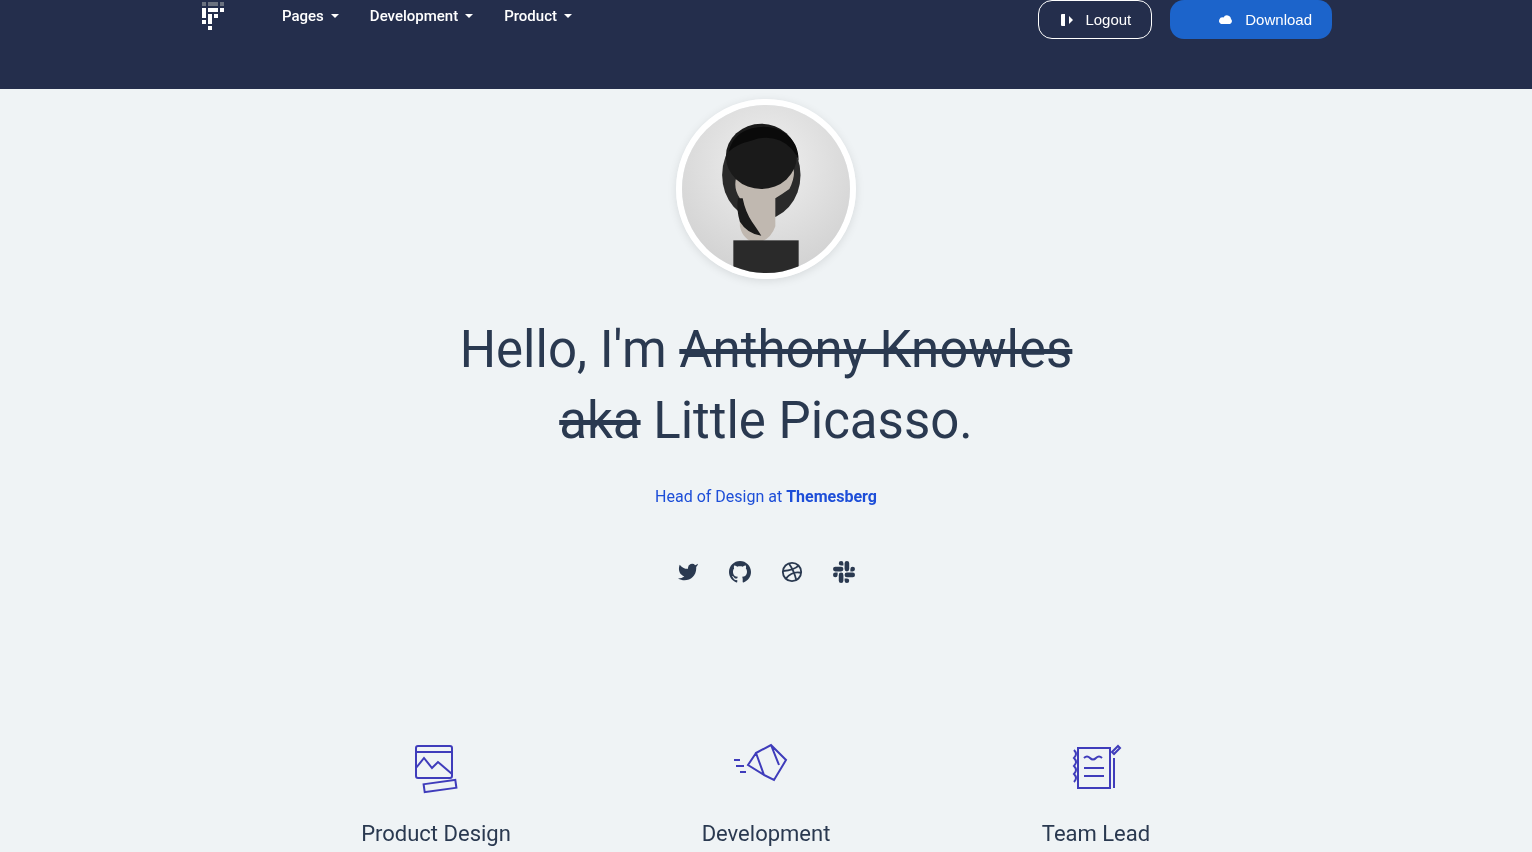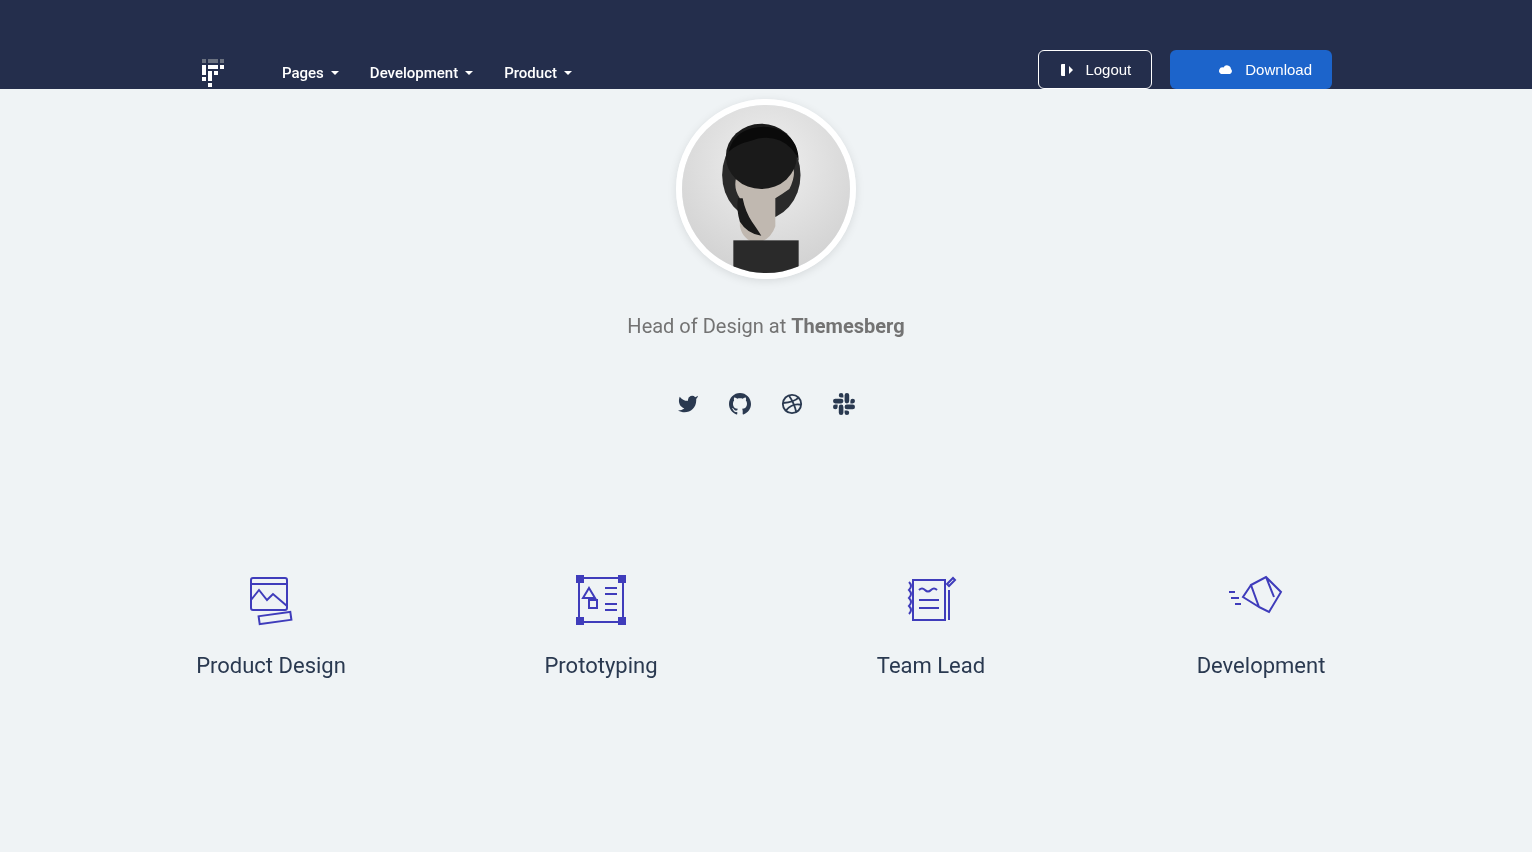--- a/index.html
+++ b/index.html
@@ -1,36 +1,36 @@
 <!DOCTYPE html>
 <html><head>
 <meta charset="utf-8">
 <style>
 * { margin: 0; padding: 0; box-sizing: border-box; }
 body { font-family: -apple-system, BlinkMacSystemFont, "Segoe UI", Roboto, sans-serif; background: #eff3f5; color: #2a3950; }
 
 
-.navbar { background: #242e4c; height: 89px; display: flex; align-items: flex-end; padding: 0 200px; justify-content: space-between; }
+.navbar { background: #242e4c; height: 89px; display: flex; align-items: flex-start; padding: 0 200px; justify-content: space-between; }
 .nav-left { display: flex; align-items: center; gap: 50px; }
 .logo { width: 32px; height: 32px; display: flex; align-items: center; }
 .nav-links { display: flex; gap: 30px; }
 .nav-link { color: #fff; font-size: 15px; font-weight: 500; display: flex; align-items: center; gap: 6px; cursor: pointer; }
 .nav-right { display: flex; gap: 18px; }
-.btn { padding: 10px 20px; border-radius: 6px; font-size: 15px; font-weight: 500; display: flex; align-items: center; gap: 10px; cursor: pointer; border: none; }
+.btn { padding: 10px 20px; border-radius: 14px; font-size: 15px; font-weight: 500; display: flex; align-items: center; gap: 10px; cursor: pointer; border: none; }
 .btn-outline { background: transparent; color: #fff; border: 1px solid #fff; }
 .btn-primary { background: #1c64cb; color: #fff; padding-left: 47px; }
 
 
 .hero { padding: 10px 0 60px; text-align: center; }
 .avatar-wrap { display: flex; justify-content: center; margin-bottom: 35px; }
 .avatar { width: 180px; height: 180px; border-radius: 50%; border: 6px solid #fff; overflow: hidden; box-shadow: 0 2px 10px rgba(0,0,0,0.1); }
 .avatar svg { width: 100%; height: 100%; display: block; }
 .hero-title { font-size: 51px; font-weight: 400; color: #2a3950; line-height: 1.4; max-width: 900px; margin: 0 auto 30px; }
 .strike { text-decoration: line-through; }
-.subtitle { font-size: 20px; color: #737373; margin-bottom: 55px; }
+.subtitle { font-size: 16px; color: #1d4ed8; margin-bottom: 55px; }
 .subtitle b { font-weight: 700; }
 .social { display: flex; justify-content: center; gap: 30px; }
 .social-icon { width: 22px; height: 22px; cursor: pointer; color: #2a3950; }
 
 
 .features { display: flex; justify-content: center; gap: 130px; padding: 90px 0 40px; }
 .feature { text-align: center; width: 200px; }
 .feature-icon { height: 70px; display: flex; align-items: center; justify-content: center; margin-bottom: 18px; }
 .feature-title { font-size: 22px; font-weight: 400; color: #2a3950; }
 
@@ -105,20 +105,24 @@
           <rect width="180" height="180" fill="url(#g)"></rect>
           <ellipse cx="85" cy="75" rx="42" ry="48" fill="#2a2a2a"></ellipse>
           <path d="M70 60 Q80 50 95 55 Q110 45 115 60 Q125 70 115 90 Q108 95 100 100 L100 130 Q95 145 80 148 Q65 145 62 130 L62 100 Q55 90 58 78 Q60 65 70 60" fill="#c0b8b0"></path>
           <path d="M65 100 Q68 115 75 125 Q82 135 85 140 Q70 138 62 125 Q58 112 60 100 Z" fill="#1a1a1a"></path>
           <ellipse cx="85" cy="55" rx="38" ry="35" fill="#1a1a1a"></ellipse>
           <path d="M50 50 Q55 30 75 25 Q95 20 110 30 Q125 40 125 60 Q120 45 105 38 Q90 32 75 38 Q58 42 50 50" fill="#0a0a0a"></path>
           <rect x="55" y="145" width="70" height="35" fill="#2a2a2a"></rect>
         </svg>
     </div>
   </div>
+  <h1 class="hero-title">
+    <span>Hello, I'm </span><span class="strike">Anthony Knowles</span><br>
+    <span class="strike">aka</span><span> Little Picasso.</span>
+  </h1>
   <p class="subtitle">
     <span>Head of Design at </span><b>Themesberg</b>
   </p>
   <div class="social">
     <svg class="social-icon" viewBox="0 0 24 24" fill="#2a3950">
         <path d="M23 3a10.9 10.9 0 01-3.14 1.53 4.48 4.48 0 00-7.86 3v1A10.66 10.66 0 013 4s-4 9 5 13a11.64 11.64 0 01-7 2c9 5 20 0 20-11.5a4.5 4.5 0 00-.08-.83A7.72 7.72 0 0023 3z"></path>
       </svg>
     <svg class="social-icon" viewBox="0 0 24 24" fill="#2a3950">
         <path d="M12 0C5.37 0 0 5.37 0 12c0 5.3 3.438 9.8 8.205 11.385.6.113.82-.258.82-.577 0-.285-.01-1.04-.015-2.04-3.338.724-4.042-1.61-4.042-1.61-.546-1.385-1.335-1.755-1.335-1.755-1.087-.744.084-.729.084-.729 1.205.084 1.838 1.236 1.838 1.236 1.07 1.835 2.809 1.305 3.495.998.108-.776.417-1.305.76-1.605-2.665-.3-5.466-1.332-5.466-5.93 0-1.31.465-2.38 1.235-3.22-.135-.303-.54-1.523.105-3.176 0 0 1.005-.322 3.3 1.23.96-.267 1.98-.399 3-.405 1.02.006 2.04.138 3 .405 2.28-1.552 3.285-1.23 3.285-1.23.645 1.653.24 2.873.12 3.176.765.84 1.23 1.91 1.23 3.22 0 4.61-2.805 5.625-5.475 5.92.42.36.81 1.096.81 2.22 0 1.606-.015 2.896-.015 3.286 0 .315.21.69.825.57C20.565 21.795 24 17.295 24 12c0-6.63-5.37-12-12-12"></path>
       </svg>
@@ -138,41 +142,28 @@
       <svg width="60" height="60" viewBox="0 0 60 60" fill="none" stroke="#3f3cbb" stroke-width="2">
           <rect x="10" y="8" width="36" height="32" rx="2"></rect>
           <path d="M10 14h36M10 30l8-10 8 10 6-6 14 12"></path>
           <rect x="18" y="44" width="32" height="8" transform="rotate(-8 34 48)"></rect>
         </svg>
     </div>
     <div class="feature-title">Product Design</div>
   </div>
   <div class="feature">
     <div class="feature-icon">
-      <svg width="60" height="60" viewBox="0 0 60 60" fill="none" stroke="#3f3cbb" stroke-width="2">
-          <rect x="8" y="8" width="44" height="44"></rect>
-          <rect x="6" y="6" width="6" height="6" fill="#3f3cbb"></rect>
-          <rect x="48" y="6" width="6" height="6" fill="#3f3cbb"></rect>
-          <rect x="6" y="48" width="6" height="6" fill="#3f3cbb"></rect>
-          <rect x="48" y="48" width="6" height="6" fill="#3f3cbb"></rect>
-          <path d="M18 18l6 10h-12zM34 18h12M34 24h12M18 38h8v-8h-8zM34 34h12M34 40h12"></path>
+      <svg width="80" height="60" viewBox="0 0 80 60" fill="none" stroke="#3f3cbb" stroke-width="2">
+          <path d="M30 15l15-8 15 15-12 20-10-5zM30 15l-8 12 16 10M45 7l8 20M8 22h6M10 28h8M14 34h6"></path>
         </svg>
     </div>
-    <div class="feature-title">Prototyping</div>
+    <div class="feature-title">Development</div>
   </div>
   <div class="feature">
     <div class="feature-icon">
       <svg width="60" height="60" viewBox="0 0 60 60" fill="none" stroke="#3f3cbb" stroke-width="2">
           <path d="M12 10h32v40H12zM8 12c0 0 2 2 2 4s-2 4-2 4 2 2 2 4-2 4-2 4 2 2 2 4-2 4-2 4 2 2 2 4-2 4-2 4"></path>
           <path d="M18 20c2-2 4-2 6 0s4 2 6 0 4-2 6 0M18 30h20M18 38h20M46 14l6-6 2 2-6 6zM48 20v30"></path>
         </svg>
     </div>
     <div class="feature-title">Team Lead</div>
   </div>
-  <div class="feature">
-    <div class="feature-icon">
-      <svg width="80" height="60" viewBox="0 0 80 60" fill="none" stroke="#3f3cbb" stroke-width="2">
-          <path d="M30 15l15-8 15 15-12 20-10-5zM30 15l-8 12 16 10M45 7l8 20M8 22h6M10 28h8M14 34h6"></path>
-        </svg>
-    </div>
-    <div class="feature-title">Development</div>
-  </div>
 </section>
 
 </body></html>

